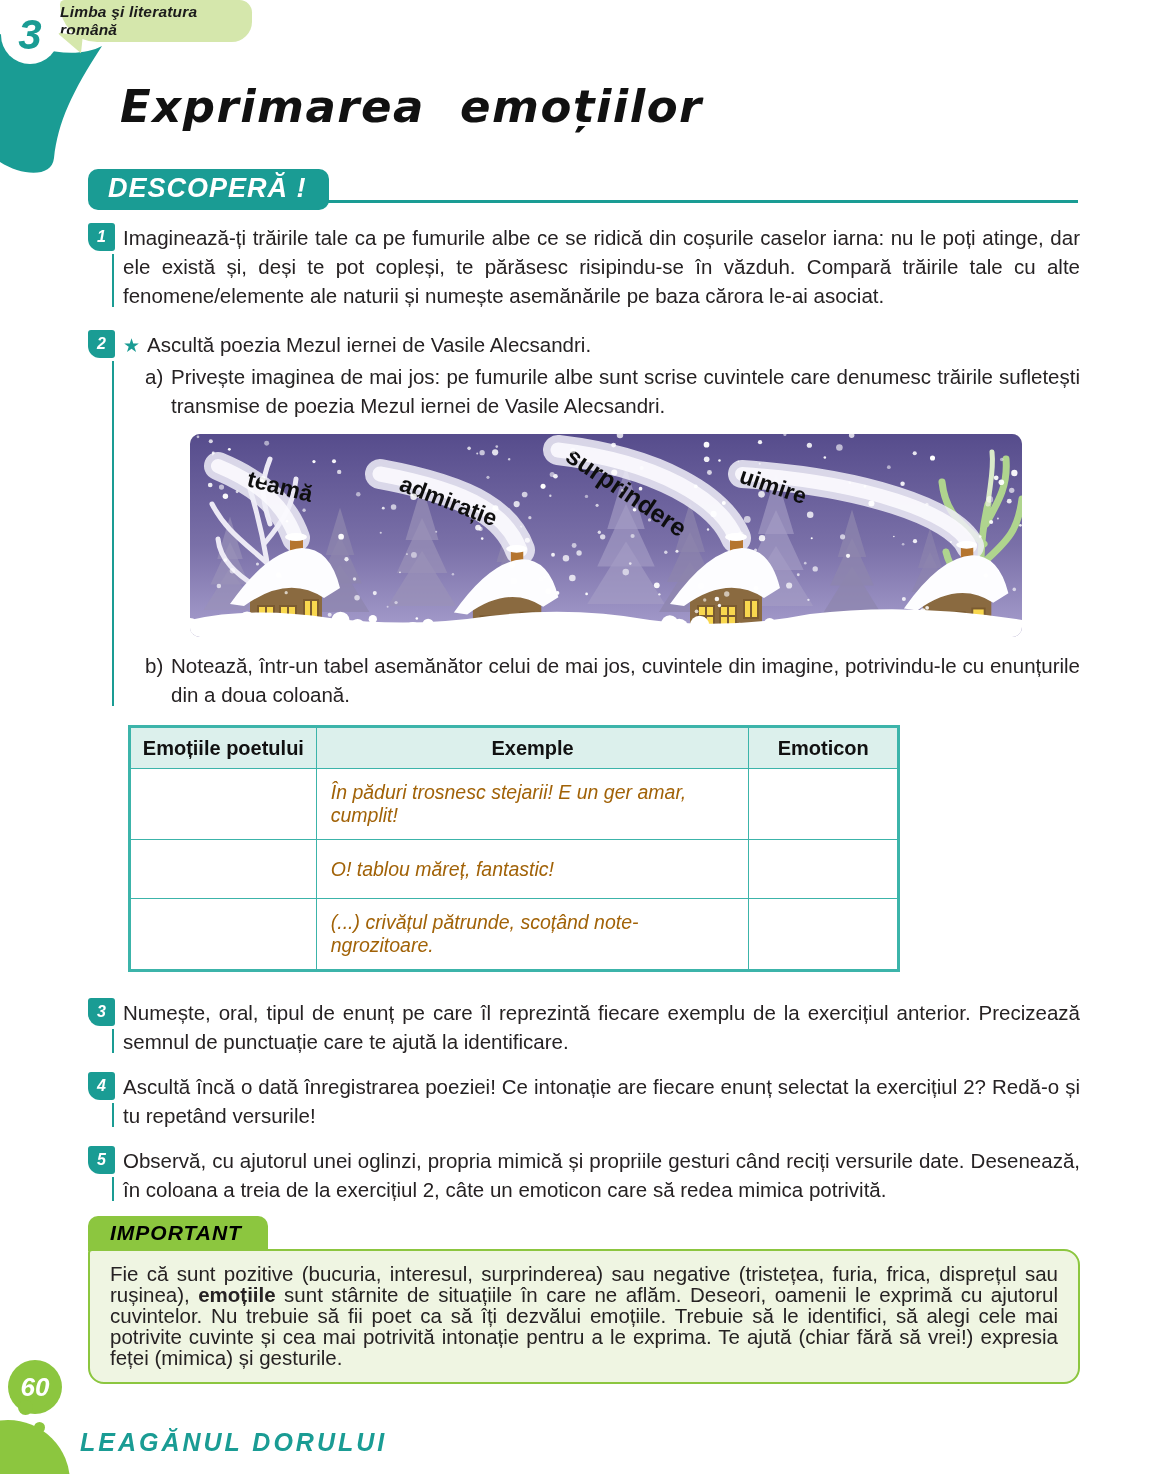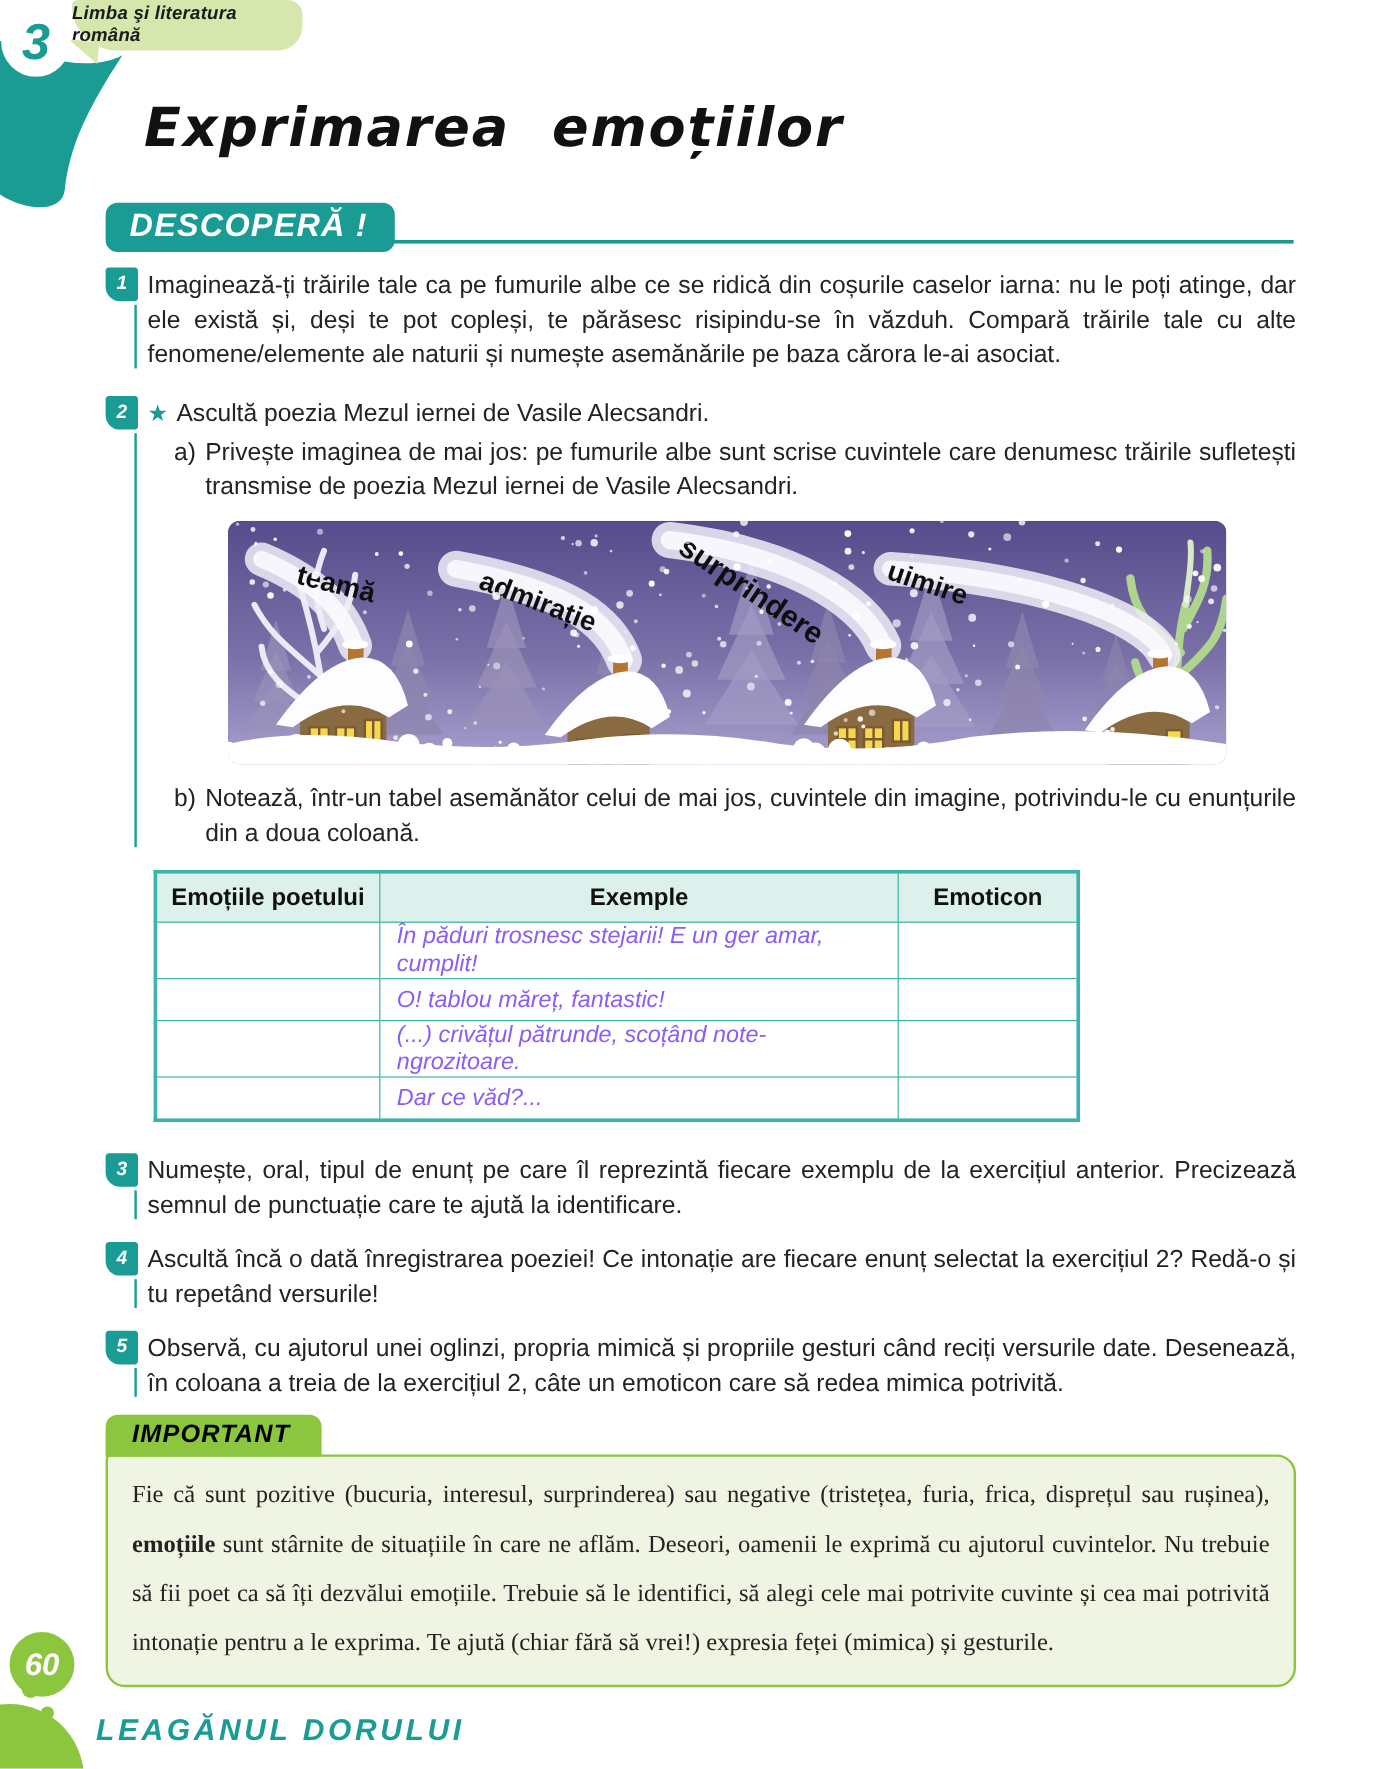--- a/index.html
+++ b/index.html
@@ -67,32 +67,32 @@
     box-shadow:0 0 0 1px rgba(40,30,70,.35) inset;}
   
   .tbl-wrap{margin:12px 0 26px 40px;}
   table.emotions{border-collapse:collapse;width:772px;border:3px solid var(--table-border);}
   table.emotions th{
     background:var(--table-header-bg);border:1.8px solid var(--table-border);
     font-size:20px;font-weight:bold;height:38px;color:#111;
   }
   table.emotions td{
     border:1.8px solid var(--table-border);height:34px;font-size:19.5px;font-style:italic;
-    padding:0 14px;color:#8b5cf6;
+    padding:12px 14px;color:#a16207;
   }
   
   .important{margin-top:12px;}
   .imp-badge{
     display:inline-block;background:var(--green);color:#000000;padding:5px 26px 6px 22px;
     border-radius:10px 10px 0 0;font-size:21px;font-weight:bold;font-style:italic;letter-spacing:1px;
     position:relative;z-index:1;margin-bottom:-2px;
   }
   .imp-box{
     background:var(--important-bg);border:2.5px solid var(--green);border-radius:4px 16px 16px 16px;
-    padding:12px 20px 14px 20px;font-size:20.5px;line-height:41px;text-align:justify;font-family:Liberation Serif, serif;
+    padding:12px 20px 14px 20px;font-size:20.5px;line-height:21px;text-align:justify;
   }
   
   .page-num{
     position:absolute;left:8px;top:1360px;width:54px;height:54px;border-radius:50%;background:var(--green);
     color:#fff;display:flex;align-items:center;justify-content:center;font-size:26px;font-weight:bold;font-style:italic;
   }
   .dot{position:absolute;border-radius:50%;background:var(--green);}
   .dot1{left:18px;top:1400px;width:15px;height:15px;}
   .dot2{left:34px;top:1422px;width:11px;height:11px;}
   .dot3{left:25px;top:1440px;width:8px;height:8px;}
@@ -520,25 +520,20 @@
           <tr>
               <td></td>
               <td>O! tablou măreț, fantastic!</td>
               <td></td>
             </tr>
           <tr>
               <td></td>
               <td>(...) crivățul pătrunde, scoțând note-ngrozitoare.</td>
               <td></td>
             </tr>
-          <tr>
-              <td></td>
-              <td>Dar ce văd?...</td>
-              <td></td>
-            </tr>
         </tbody>
       </table>
     </div>
 
     <div class="exercise mb2">
       <div class="ex-badge">3</div>
       <div class="ex-rail"></div>
       <div class="ex-body">Numește, oral, tipul de enunț pe care îl reprezintă fiecare exemplu de la exercițiul anterior. Precizează semnul de punctuație care te ajută la identificare.</div>
     </div>
 

